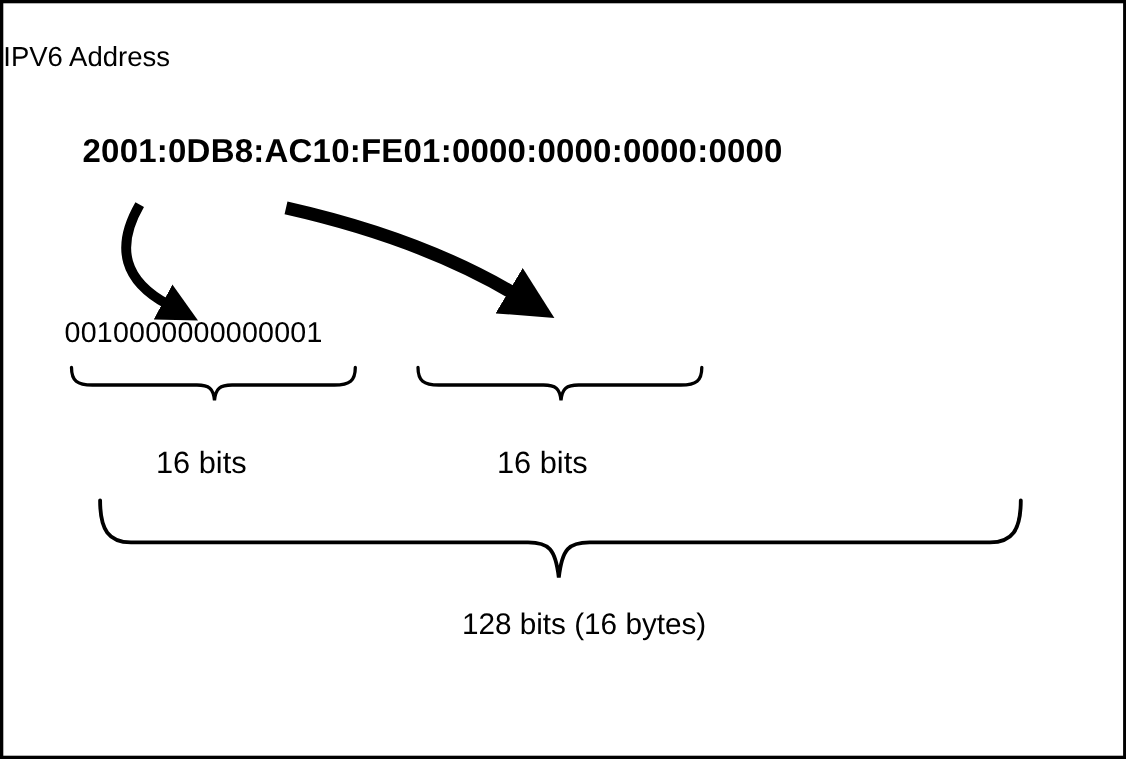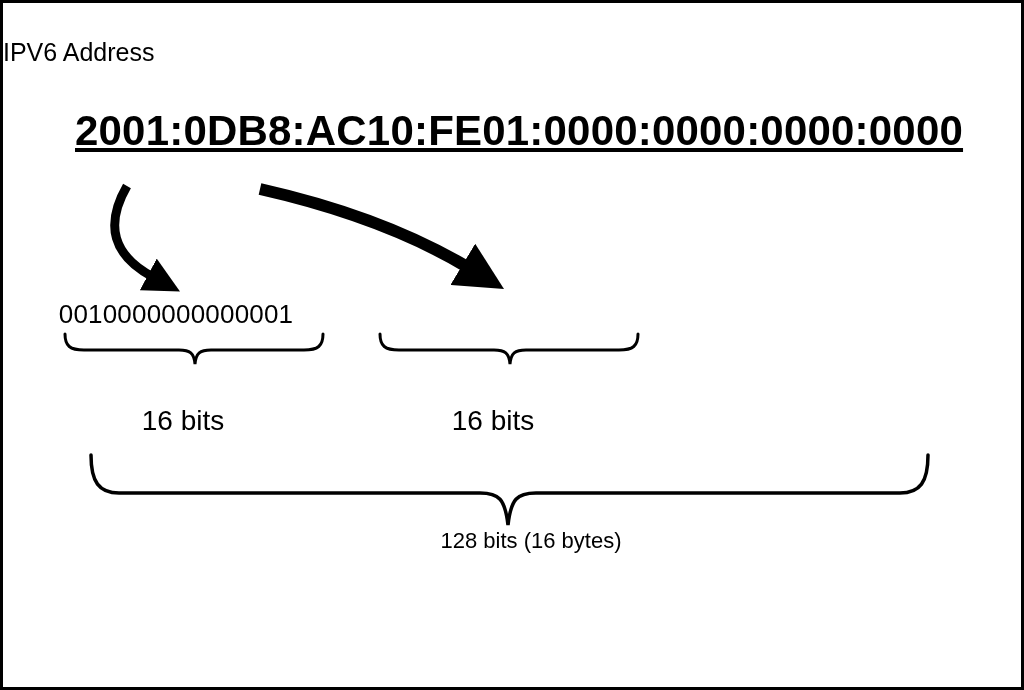--- a/index.html
+++ b/index.html
@@ -25,44 +25,42 @@
   }
   .centered { transform: translateX(-50%); }
   .title {
     top: 37px;
     left: 0;
     width: 100%;
     text-align: left;
     font-size: 25px;
   }
   .address {
-    top: 107px;
+    top: 120px;
     left: 72px;
-    font-size: 42px;
+    font-size: 30px;
     font-weight: bold;
     letter-spacing: 0.2px;
-    text-decoration: underline;
   }
   .binary {
     font-size: 26px;
     top: 286px;
     letter-spacing: 0.2px;
-    margin-top: 12px;
   }
   #binary-0 { left: 173px; }
   #binary-1 { left: 505px; }
   .bits-label {
     font-size: 28px;
     top: 404px;
   }
   #bits-0 { left: 180px; }
   #bits-1 { left: 490px; }
   .total-label {
-    font-size: 22px;
-    top: 527px;
+    font-size: 27px;
+    top: 551px;
     left: 528px;
   }
   svg.overlay {
     position: absolute;
     inset: 0;
     width: 1024px;
     height: 690px;
   }
   svg .stroke {
     stroke: var(--ink, #000);

